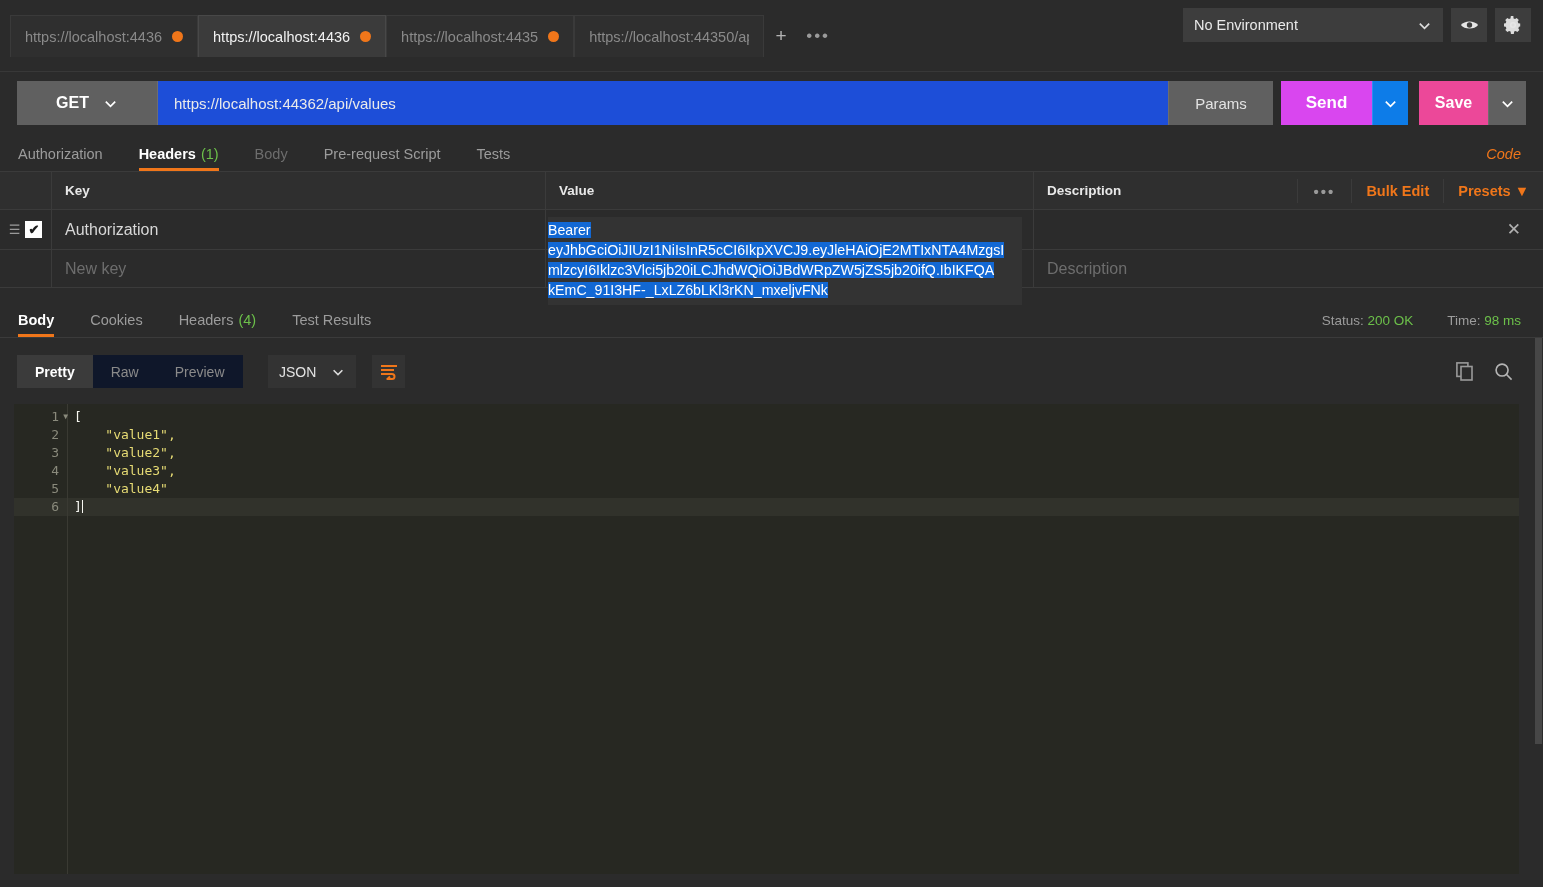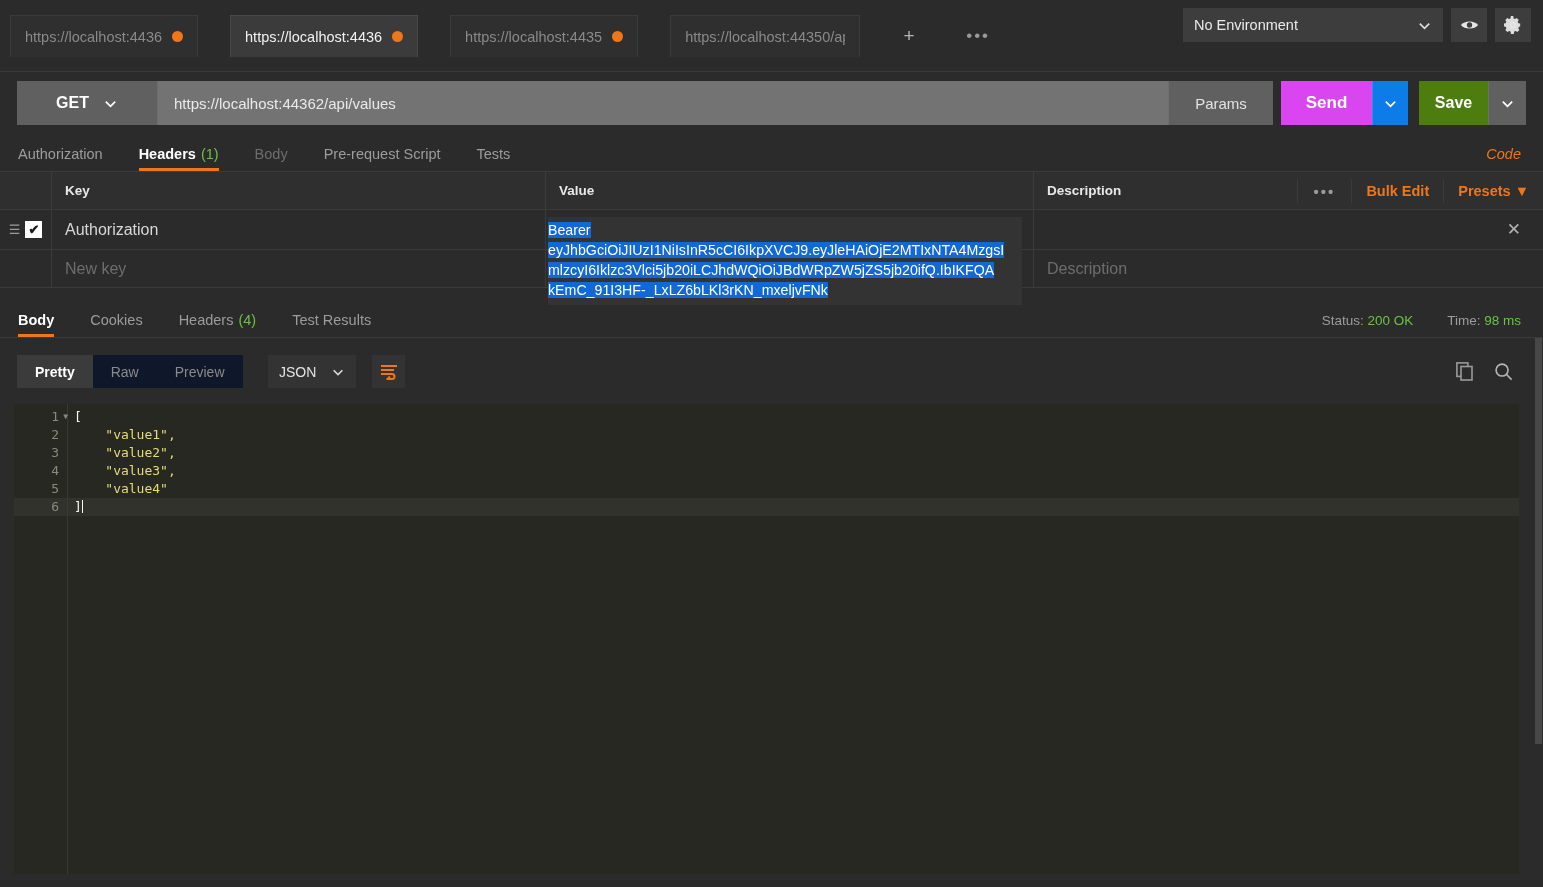--- a/index.html
+++ b/index.html
@@ -13,21 +13,21 @@
   #app { position: relative; width: 1543px; height: 887px; background: #2b2b2b; }
 
   
   .topbar {
     position: absolute; left: 0; top: 0; width: 1543px; height: 72px;
     background: #2b2b2b;
     border-bottom: 1px solid #383838;
   }
   .tabstrip {
     position: absolute; left: 10px; top: 10px; height: 52px;
-    display: flex; align-items: stretch; gap: 32px;
+    display: flex; align-items: stretch;
   }
   .reqtab {
     display: flex; align-items: center; gap: 10px;
     padding: 0 14px; min-width: 182px; height: 42px; margin-top: 5px;
     background: #2f2f2f; border: 1px solid #3a3a3a; border-bottom: none;
     color: #8a8a8a; font-size: 14.5px; white-space: nowrap;
     position: relative;
   }
   .reqtab.active { background: #3b3b3b; color: #f2f2f2; border-color: #484848; }
   .reqtab .label { overflow: hidden; text-overflow: clip; max-width: 160px; }
@@ -55,39 +55,39 @@
   .url-group {
     position: absolute; left: 17px; top: 9px; height: 44px; width: 1256px;
     background: #606060; display: flex; align-items: stretch;
   }
   .method {
     width: 141px; display: flex; align-items: center; justify-content: center; gap: 14px;
     color: #fff; font-size: 16px; font-weight: bold; border-right: 1px solid #6e6e6e;
   }
   .url-input {
     flex: 1; display: flex; align-items: center; padding-left: 16px;
-    color: #eaeaea; font-size: 15px; background: #737373;
+    color: #eaeaea; font-size: 15px; background: #1d4ed8;
   }
   .params-btn {
     width: 105px; display: flex; align-items: center; justify-content: center;
     color: #e3e3e3; font-size: 15px; border-left: 1px solid #6e6e6e;
   }
   .send-group { position: absolute; left: 1281px; top: 9px; height: 44px; display: flex; }
   .send-btn {
     width: 91px; background: #d946ef; color: #fff; font-size: 17px; font-weight: bold;
     display: flex; align-items: center; justify-content: center;
   }
   .send-caret {
     width: 36px; background: #0d7ce8; color: #fff;
     display: flex; align-items: center; justify-content: center;
     border-left: 1px solid #2f8ef0;
   }
   .save-group { position: absolute; left: 1419px; top: 9px; height: 44px; display: flex; }
   .save-btn {
-    width: 69px; background: #4d7c0f; color: #fff; font-size: 16px; font-weight: bold;
+    width: 69px; background: #ec4899; color: #fff; font-size: 16px; font-weight: bold;
     display: flex; align-items: center; justify-content: center;
   }
   .save-caret {
     width: 38px; background: #606060; color: #fff;
     display: flex; align-items: center; justify-content: center;
     border-left: 1px solid #6e6e6e;
   }
 
   
   .reqtabs {

